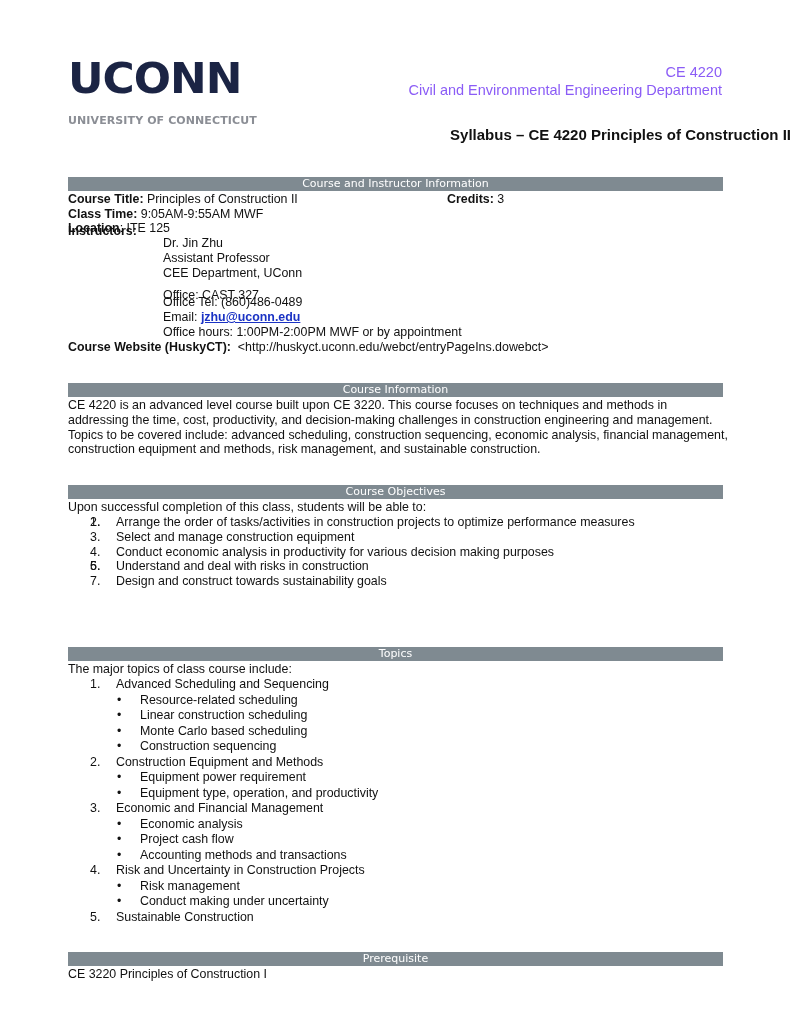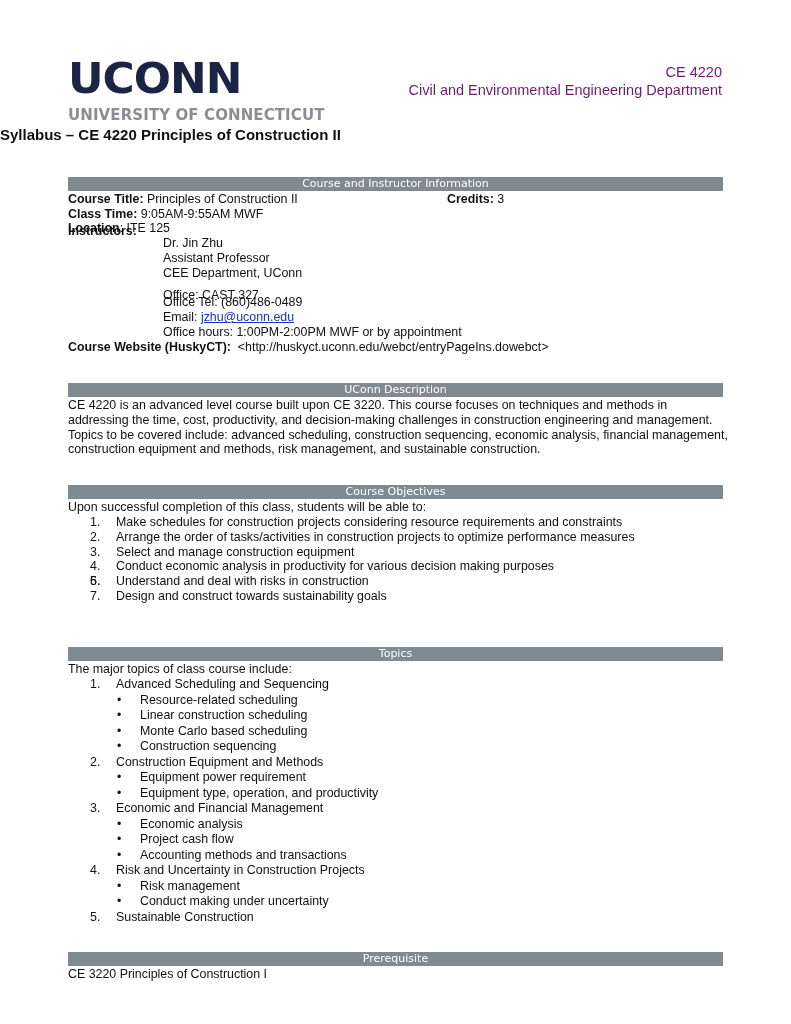--- a/index.html
+++ b/index.html
@@ -2,30 +2,30 @@
 <html><head>
 <meta charset="utf-8">
 <style>
   html, body { margin: 0; padding: 0; background: #ffffff; }
   body { width: 791px; height: 1024px; position: relative; overflow: hidden;
          font-family: "Liberation Sans", sans-serif; color: #111; font-size: 12.4px; }
   .abs { position: absolute; }
   .logo { left: 68px; top: 58px; }
   .logo-main { font-family: "DejaVu Sans", sans-serif; font-weight: bold; font-size: 43px; color: #1b2444;
                letter-spacing: -1px; line-height: 40px; transform: scaleX(1.02); transform-origin: left; }
-  .logo-sub { font-family: "DejaVu Sans", sans-serif; font-weight: bold; font-size: 15px; color: #8b8e95;
-              letter-spacing: 0.1px; margin-top: 8px; }
-  .hdr-right { right: 69px; top: 63px; text-align: right; font-size: 14.5px; line-height: 18px; color: #701a75; }
-  .title { left: 0; width: 791px; top: 126px; text-align: left; font-weight: bold; font-size: 15px; line-height: 18px; }
+  .logo-sub { font-family: "DejaVu Sans", sans-serif; font-weight: bold; font-size: 11px; color: #8b8e95;
+              letter-spacing: 0.1px; margin-top: 16px; }
+  .hdr-right { right: 69px; top: 63px; text-align: right; font-size: 14.5px; line-height: 18px; color: #8b5cf6; }
+  .title { left: 0; width: 791px; top: 126px; text-align: right; font-weight: bold; font-size: 15px; line-height: 18px; }
   .bar { left: 68px; width: 655px; height: 14px; background: #7f8a91; color: #fff; text-align: center;
          font-family: "DejaVu Sans", sans-serif; font-size: 11px; line-height: 14px; }
   .line { left: 68px; line-height: 14.8px; white-space: nowrap; }
   b { font-weight: bold; }
   .indent { left: 163px; }
-  a.link { color: #1a32c4; text-decoration: underline; }
+  a.link { color: #1a32c4; text-decoration: underline; font-weight: bold; }
   .para { left: 68px; width: 660px; line-height: 14.8px; }
   ol.num { margin: 0; padding: 0; list-style: none; }
   ol.num li { position: relative; padding-left: 48px; line-height: 14.8px; white-space: nowrap; }
   ol.num li .n { position: absolute; left: 22px; }
   ul.bul { margin: 0; padding: 0; list-style: none; }
   ul.bul li { position: relative; padding-left: 72px; line-height: 15.5px; white-space: nowrap; }
   ul.bul li .dot { position: absolute; left: 49px; top: 0; }
 </style>
 </head>
 <body>
@@ -68,27 +68,27 @@
 <div class="abs line indent" style="top:295px">Office Tel: (860)486-0489</div>
 <div class="abs line indent" style="top:310px">
   <span>Email: </span><a class="link">jzhu@uconn.edu</a>
 </div>
 <div class="abs line indent" style="top:325px">Office hours: 1:00PM-2:00PM MWF or by appointment</div>
 <div class="abs line" style="top:340px">
   <b>Course Website (HuskyCT):</b>&nbsp;
   <span>&lt;http://huskyct.uconn.edu/webct/entryPageIns.dowebct&gt;</span>
 </div>
 
-<div class="abs bar" style="top:383px">UConn Description</div>
+<div class="abs bar" style="top:383px">Course Information</div>
 <div class="abs para" style="top:398px">CE 4220 is an advanced level course built upon CE 3220. This course focuses on techniques and methods in addressing the time, cost, productivity, and decision-making challenges in construction engineering and management. Topics to be covered include: advanced scheduling, construction sequencing, economic analysis, financial management, construction equipment and methods, risk management, and sustainable construction.</div>
 
 <div class="abs bar" style="top:485px">Course Objectives</div>
 <div class="abs line" style="top:500px">Upon successful completion of this class, students will be able to:</div>
 <ol class="abs num" style="left:68px; top:515px" id="objectives-list">
-    <li><span class="n">1.</span><span>Make schedules for construction projects considering resource requirements and constraints</span></li>
+    <li><span class="n">1.</span></li>
     <li><span class="n">2.</span><span>Arrange the order of tasks/activities in construction projects to optimize performance measures</span></li>
     <li><span class="n">3.</span><span>Select and manage construction equipment</span></li>
     <li><span class="n">4.</span><span>Conduct economic analysis in productivity for various decision making purposes</span></li>
     <li><span class="n">5.</span></li>
     <li><span class="n">6.</span><span>Understand and deal with risks in construction</span></li>
     <li><span class="n">7.</span><span>Design and construct towards sustainability goals</span></li>
   </ol>
 
 <div class="abs bar" style="top:647px">Topics</div>
 <div class="abs line" style="top:662px">The major topics of class course include:</div>

